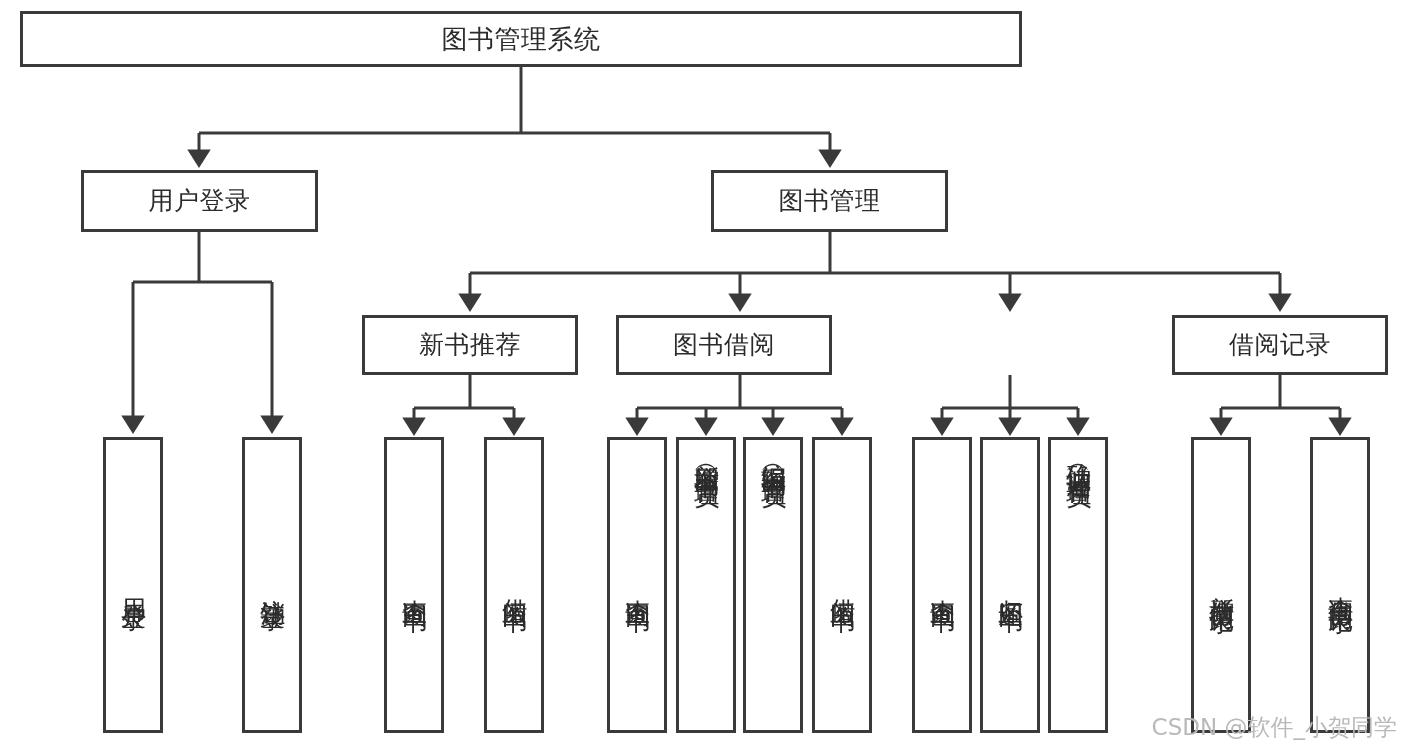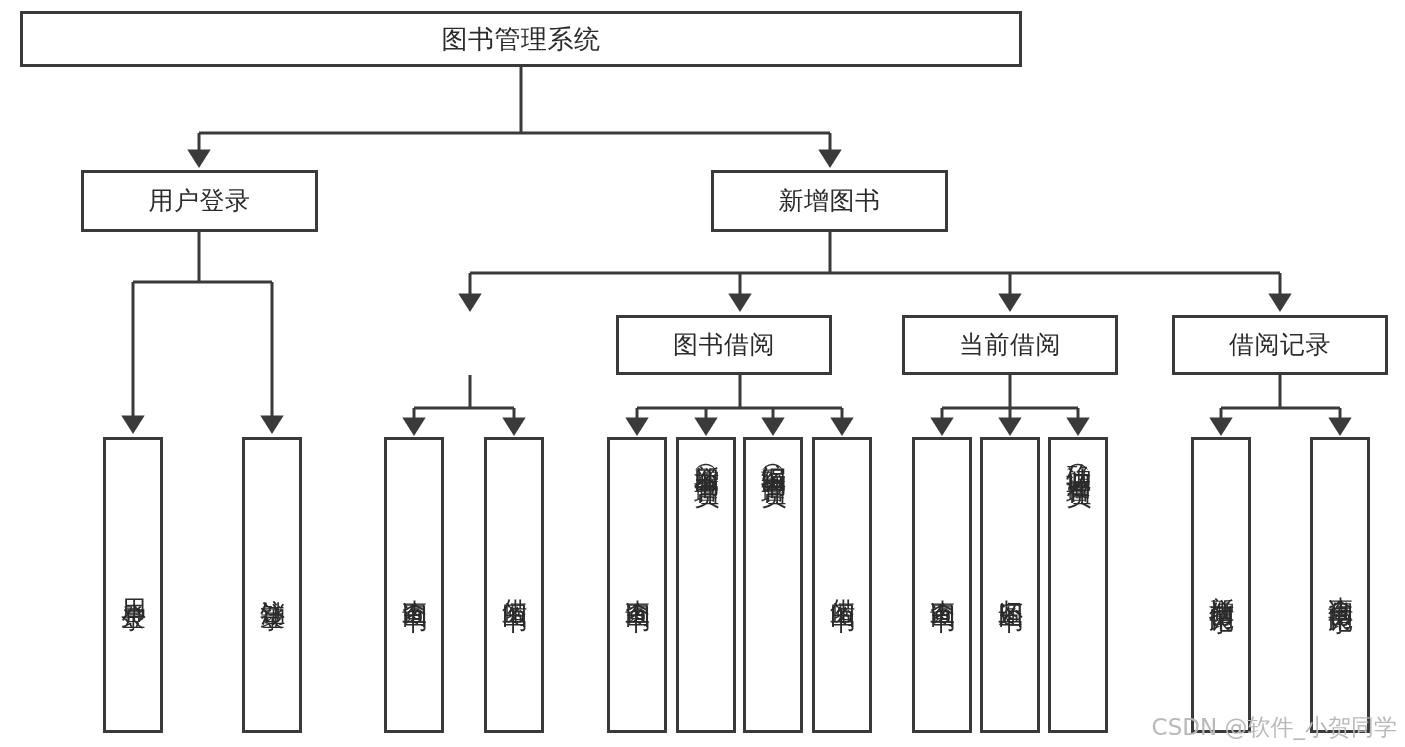--- a/index.html
+++ b/index.html
@@ -139,31 +139,31 @@
 
   <div class="node root h" style="left:20px; top:11px; width:1002px; height:56px;">
     <span class="lbl">图书管理系统</span>
   </div>
 
   <div class="node h" style="left:81px; top:170px; width:237px; height:62px;">
     <span class="lbl">用户登录</span>
   </div>
 
   <div class="node h" style="left:711px; top:170px; width:237px; height:62px;">
-    <span class="lbl">新增图书</span>
-  </div>
-
+    <span class="lbl">图书管理</span>
+  </div>
+
+  <div class="node h" style="left:362px; top:315px; width:216px; height:60px;">
+    <span class="lbl">新书推荐</span>
+  </div>
 
   <div class="node h" style="left:616px; top:315px; width:216px; height:60px;">
     <span class="lbl">图书借阅</span>
   </div>
 
-  <div class="node h" style="left:902px; top:315px; width:216px; height:60px;">
-    <span class="lbl">当前借阅</span>
-  </div>
 
   <div class="node h" style="left:1172px; top:315px; width:216px; height:60px;">
     <span class="lbl">借阅记录</span>
   </div>
 
   <div class="node v mid" style="left:103px; top:437px; width:60px; height:296px;">
     <span class="lbl">用户登录</span>
   </div>
 
   <div class="node v mid" style="left:242px; top:437px; width:60px; height:296px;">

